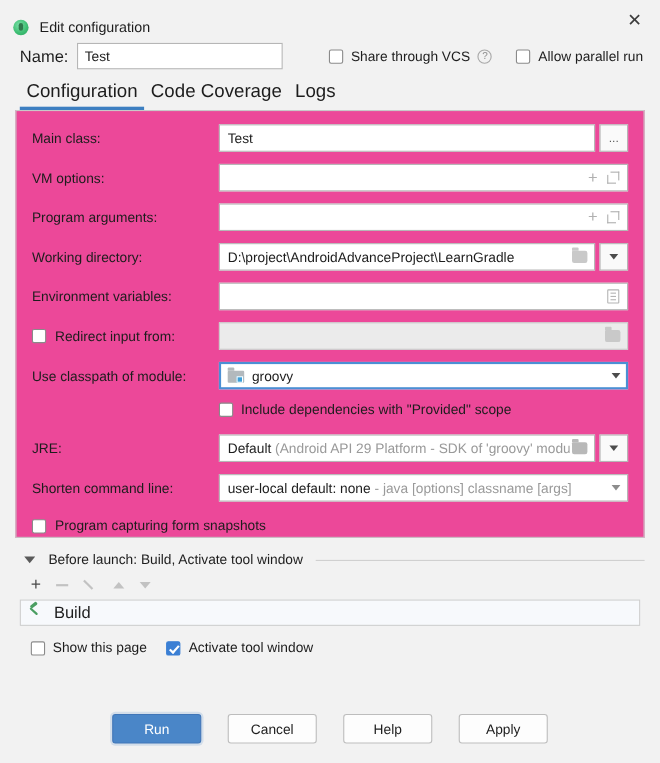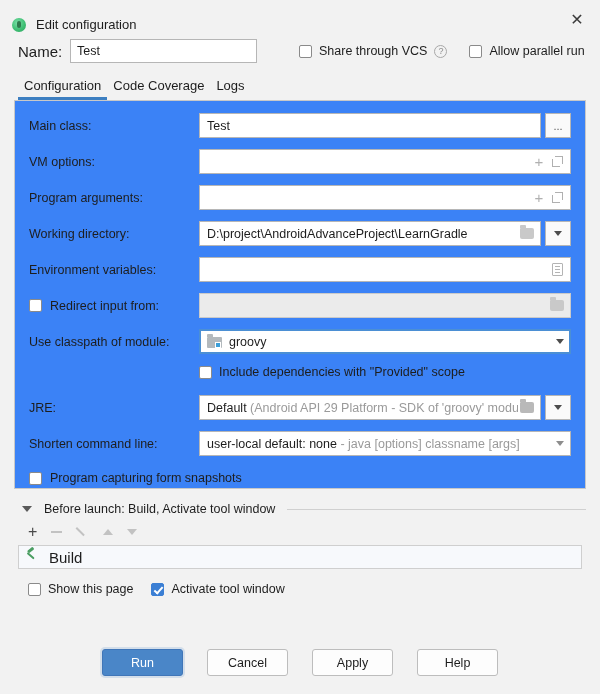--- a/index.html
+++ b/index.html
@@ -68,32 +68,32 @@
     font-size: 9px; line-height: 11px; text-align: center;
     margin-left: 7px; flex: 0 0 auto;
   }
 
   
   .tabs {
     display: flex; align-items: flex-end;
     padding: 10px 0 0 18px; height: 34px;
   }
   .tab {
-    font-size: 13px; color: #1d1d1d;
+    font-size: 17px; color: #1d1d1d;
     padding: 0 6px 7px 6px; position: relative;
   }
   .tab.active::after {
     content: ""; position: absolute; left: 0; right: 0; bottom: 0;
     height: 3px; background: #3d7fc1;
   }
 
   
   .panel {
     margin: 0 14px; border: 1px solid #c8c8c8;
-    background: #3b82f6; height: 389px; padding: 12px 14px 0 14px;
+    background: #ec4899; height: 389px; padding: 12px 14px 0 14px;
   }
   .frow { display: flex; align-items: center; height: 25px; margin-bottom: 11px; }
   .flabel { width: 170px; font-size: 12.5px; flex: 0 0 auto; }
   .flabel.indent { display: flex; align-items: center; }
   .flabel.indent .cbox { margin-right: 8px; }
 
   .finput {
     flex: 1 1 auto; height: 25px; background: #fff;
     border: 1px solid #b6b6b6; display: flex; align-items: center;
     padding: 0 4px 0 7px; font-size: 12.5px; overflow: hidden; white-space: nowrap;
@@ -413,15 +413,15 @@
     <span class="cb-text">Show this page</span>
     <span class="cbox checked" style="margin-left:18px;"></span>
     <span class="cb-text">Activate tool window</span>
   </div>
 </div>
 
 <div class="watermark"></div>
 <div class="buttons">
   <div class="btn primary">Run</div>
   <div class="btn">Cancel</div>
+  <div class="btn">Help</div>
   <div class="btn">Apply</div>
-  <div class="btn">Help</div>
 </div>
 
 </body></html>

